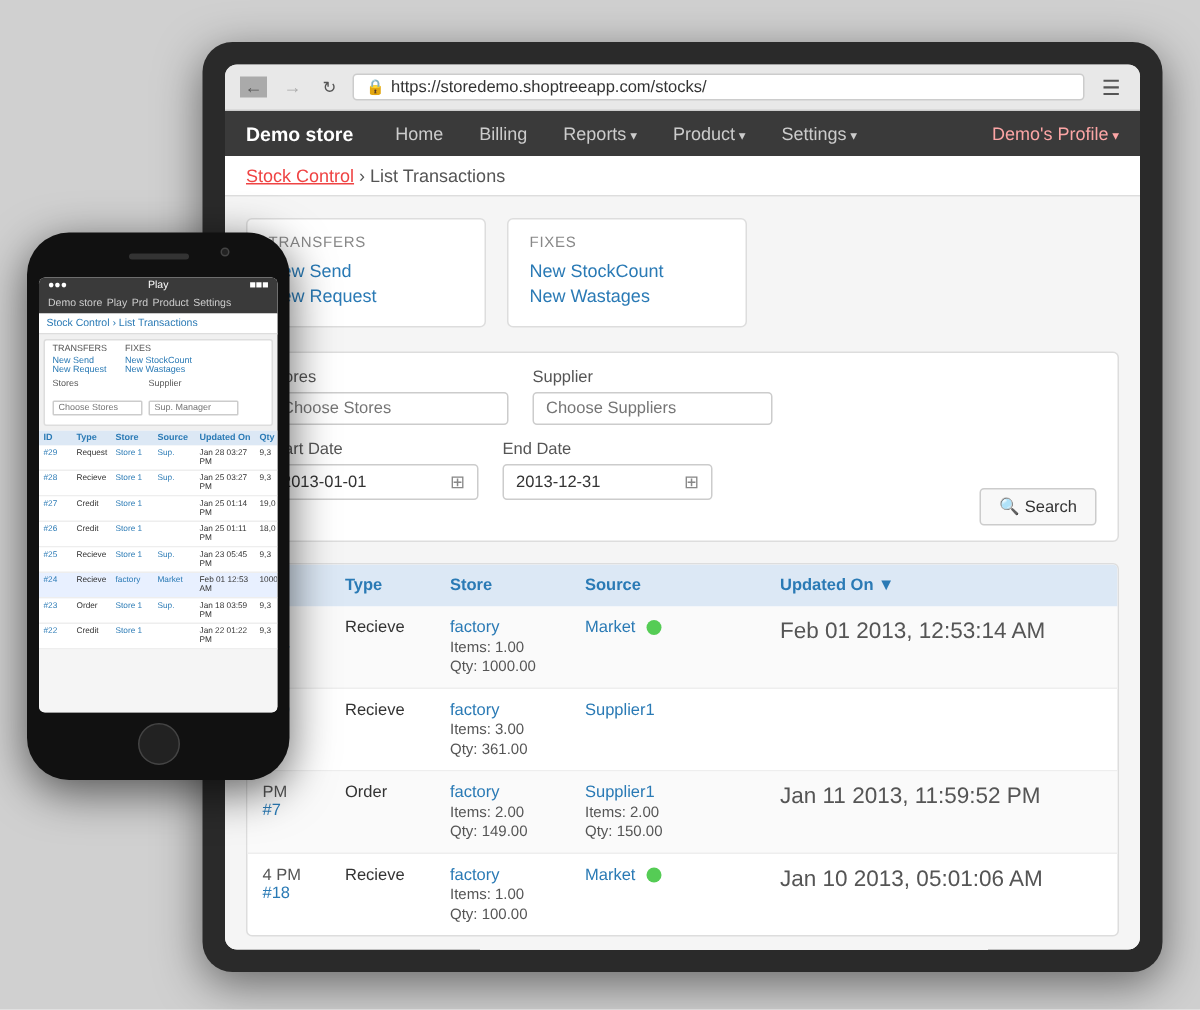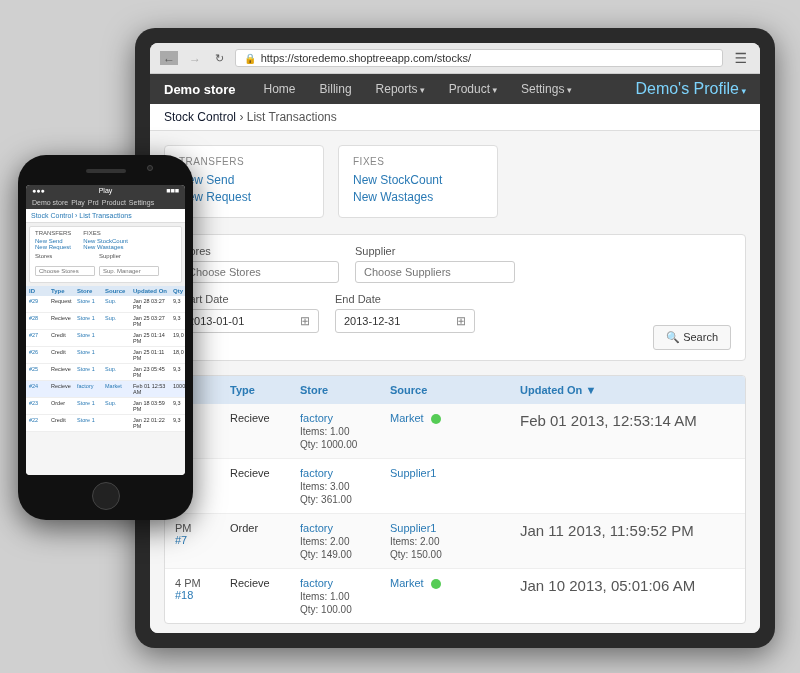--- a/index.html
+++ b/index.html
@@ -98,39 +98,40 @@
     .nav-item {
       color: #ccc;
       font-size: 12px;
       cursor: pointer;
       padding: 2px 4px;
     }
     .nav-item.has-arrow::after { content: ' ▾'; font-size: 9px; }
 
     .nav-profile {
       margin-left: auto;
-      color: #7dd3fc;
-      font-size: 16px;
+      color: #fca5a5;
+      font-size: 12px;
       cursor: pointer;
     }
     .nav-profile::after { content: ' ▾'; font-size: 9px; }
 
     
     .breadcrumb-bar {
       background: #fff;
       padding: 6px 14px;
       border-bottom: 1px solid #ddd;
       flex-shrink: 0;
       font-size: 12px;
       color: #555;
     }
 
     .breadcrumb-link {
-      color: #0f172a;
+      color: #ef4444;
       cursor: pointer;
+      text-decoration: underline;
     }
 
     
     .content-area {
       flex: 1;
       background: #f5f5f5;
       overflow-y: auto;
       padding: 14px;
     }
 

